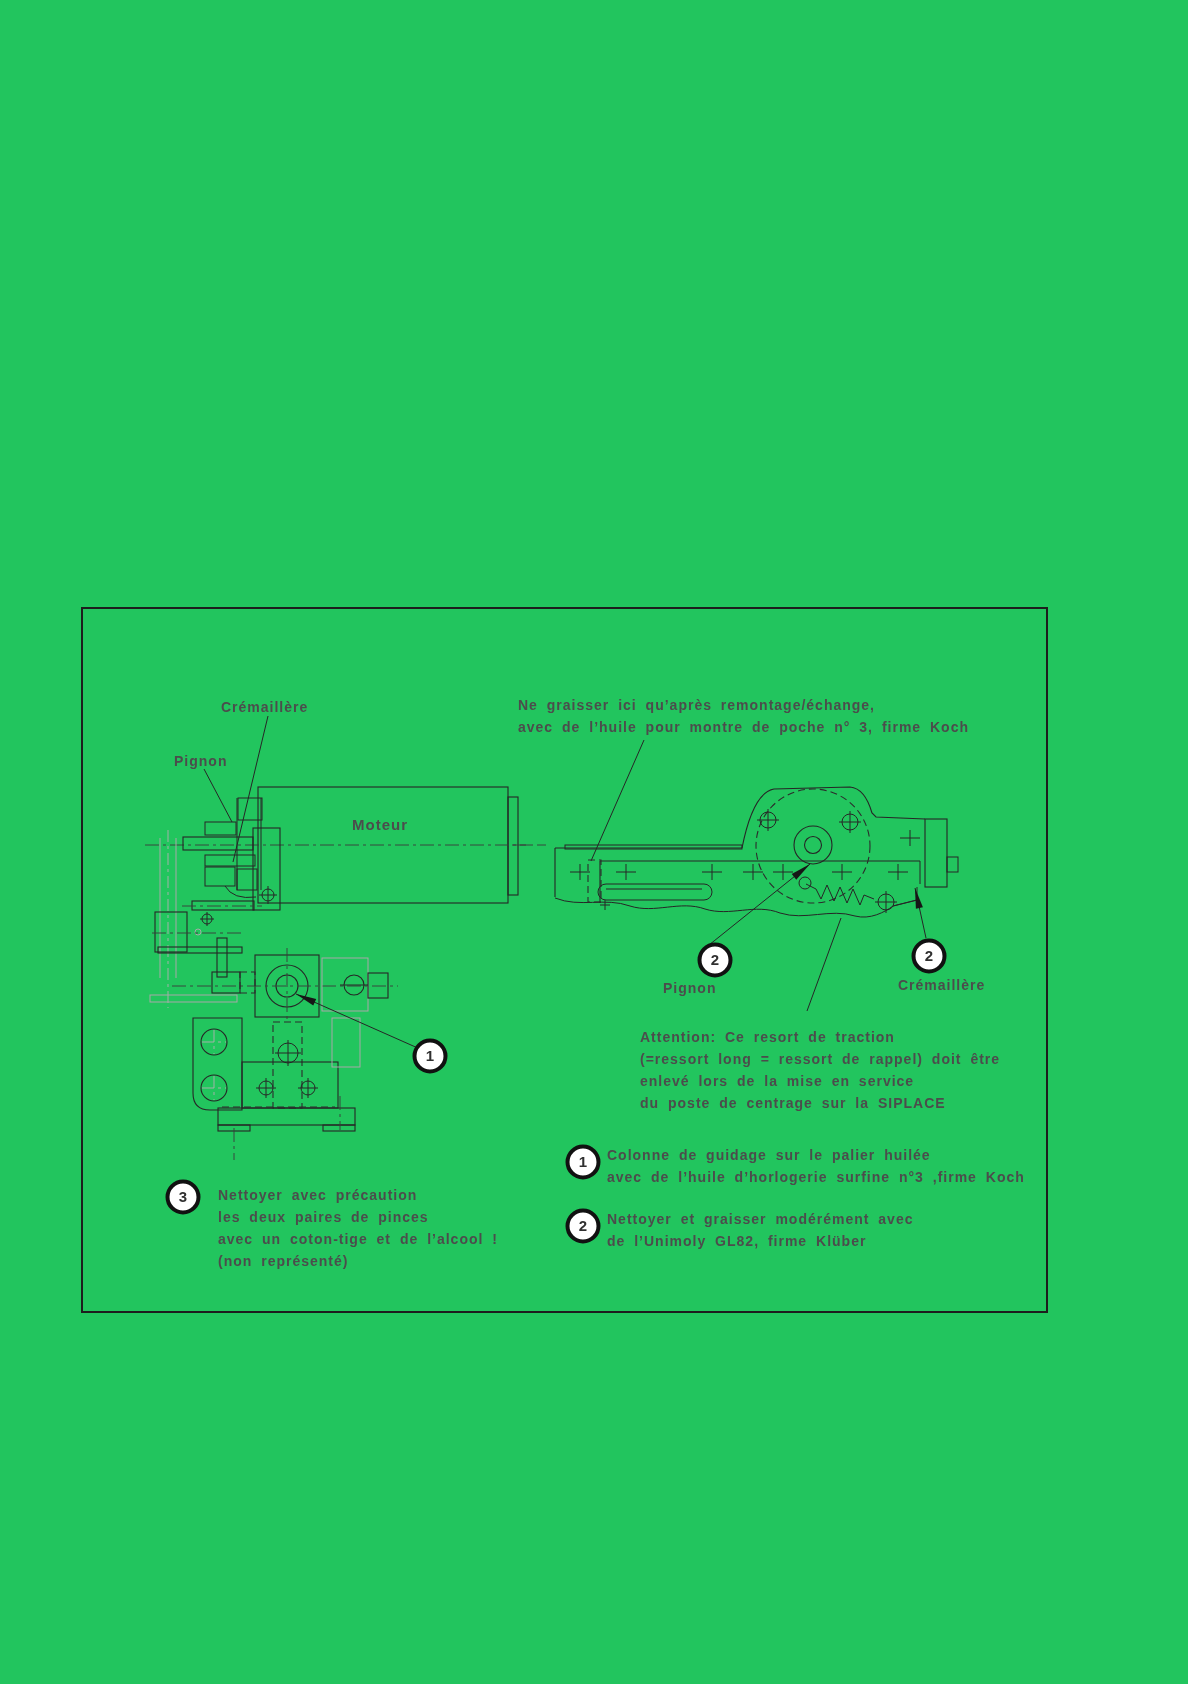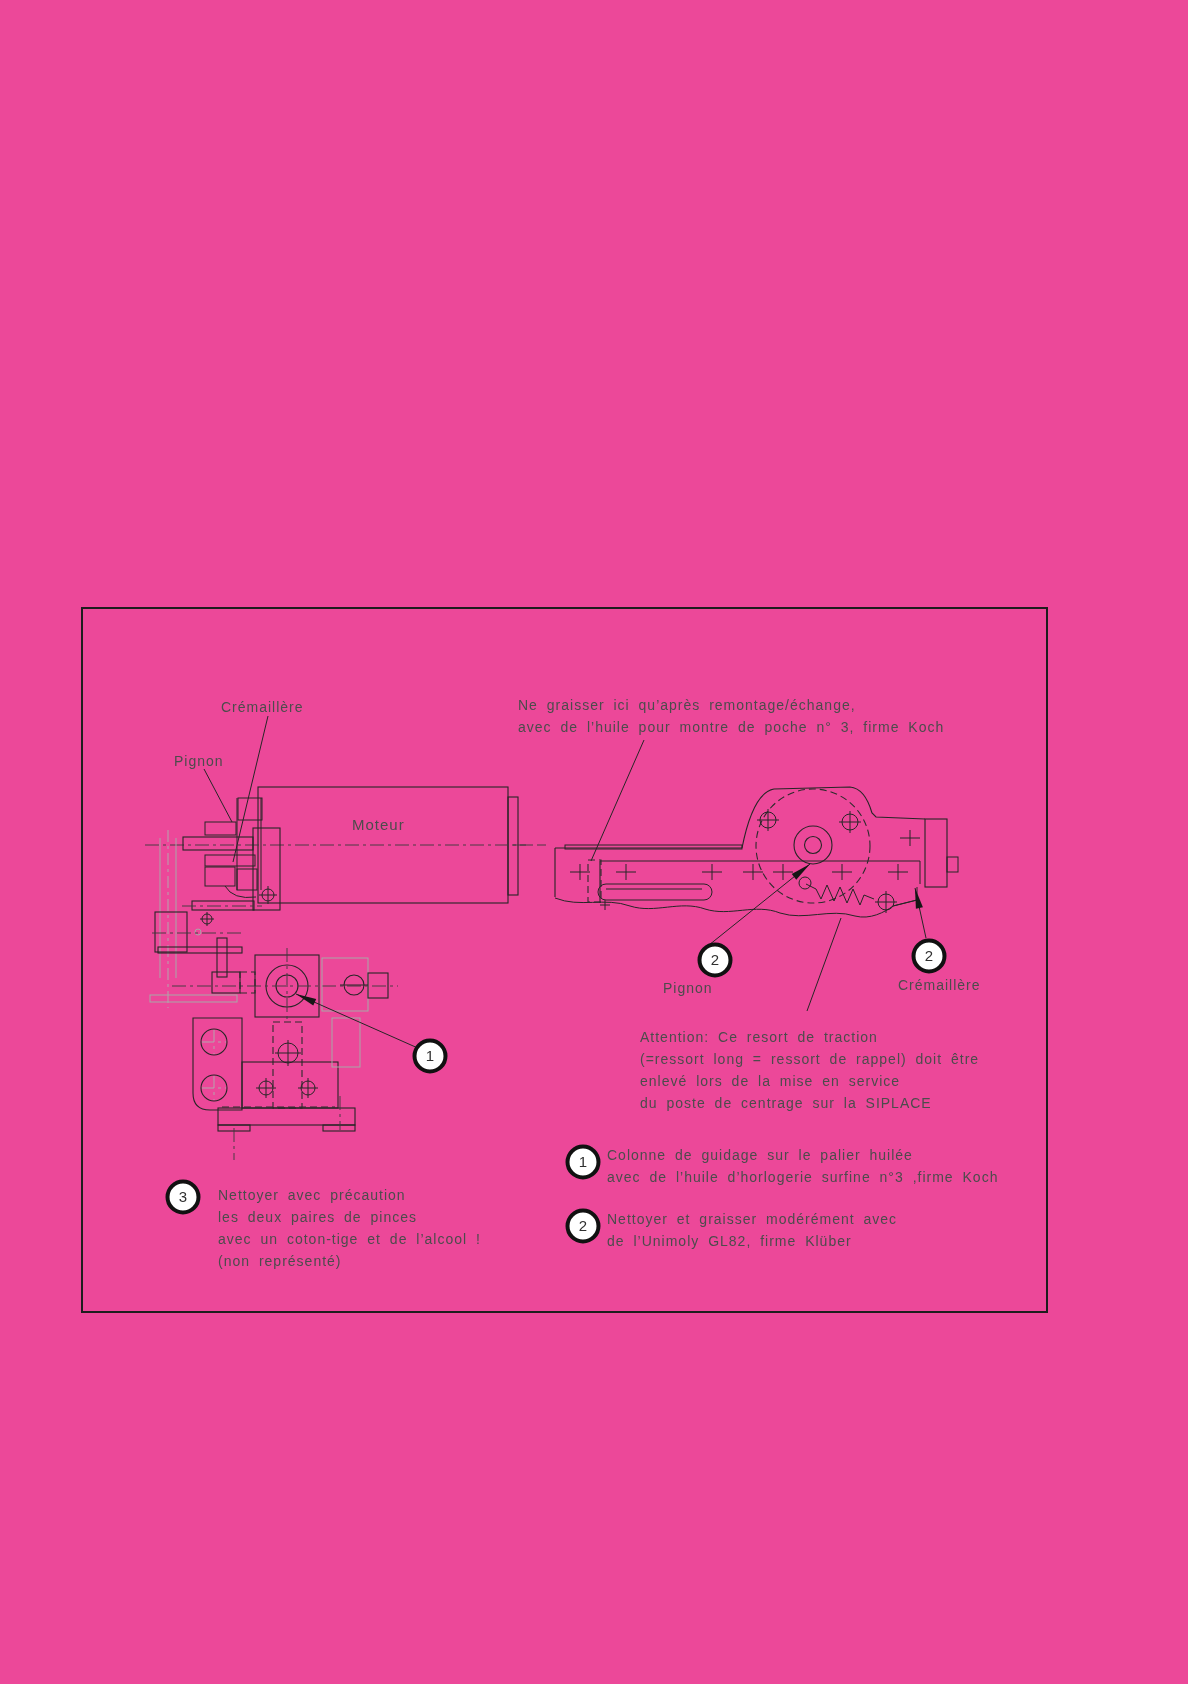--- a/index.html
+++ b/index.html
@@ -1,17 +1,17 @@
 <!DOCTYPE html>
 <html><head>
 <meta charset="utf-8">
 <style>
   html,body{margin:0;padding:0;background:#ffffff;}
-  .page{position:relative;width:1188px;height:1684px;background:#ec4899;overflow:hidden;
-        font-family:"Liberation Sans", sans-serif;}
+  .page{position:relative;width:1188px;height:1684px;background:#22c55e;overflow:hidden;
+        font-family:"Liberation Sans", sans-serif;font-weight:bold;}
   svg{position:absolute;left:0;top:0;}
   
   .ln  {stroke:#262626;stroke-width:1.1;fill:none;}
   .lnt {stroke:#262626;stroke-width:1;fill:none;}
   .lt  {stroke:#a8a8a8;stroke-width:1;fill:none;}
   .cl  {stroke:#3a3a3a;stroke-width:0.9;fill:none;stroke-dasharray:14 4 3 4;}
   .clt {stroke:#b0b0b0;stroke-width:0.9;fill:none;stroke-dasharray:12 4 3 4;}
   .dsh {stroke:#2c2c2c;stroke-width:1.1;fill:none;stroke-dasharray:7 4;}
   .hatch {stroke:#262626;stroke-width:1;}
   

